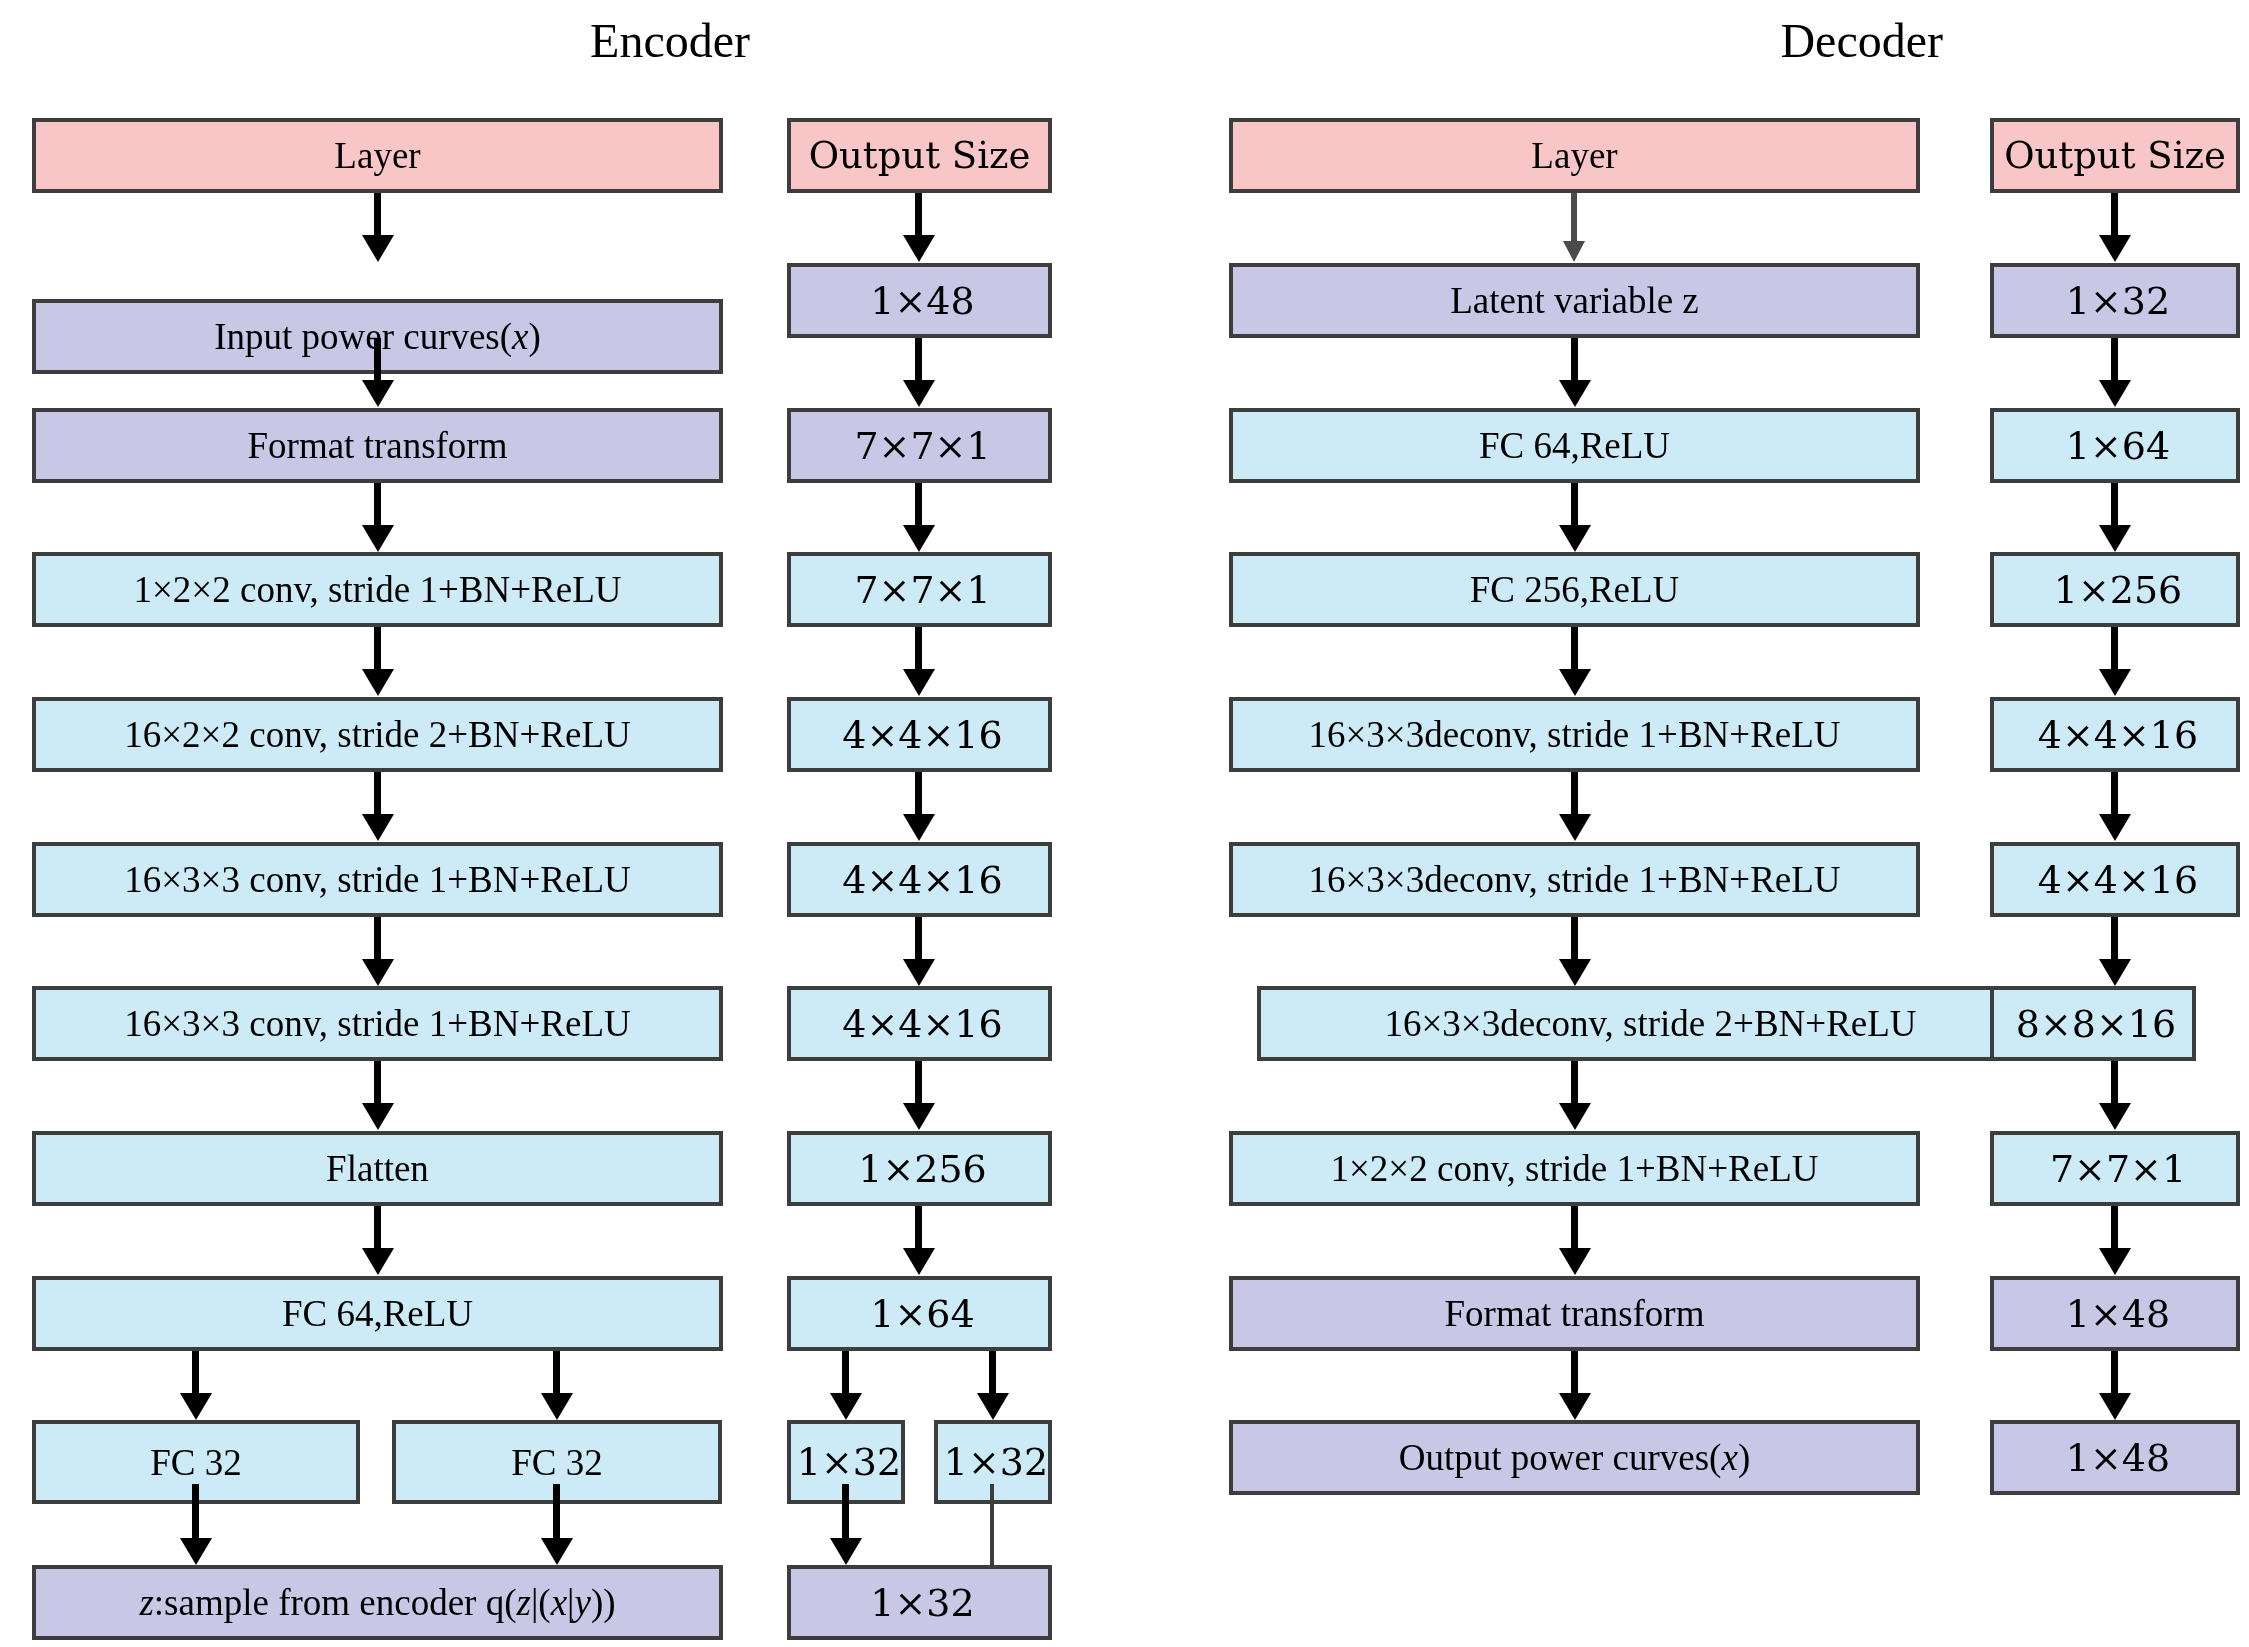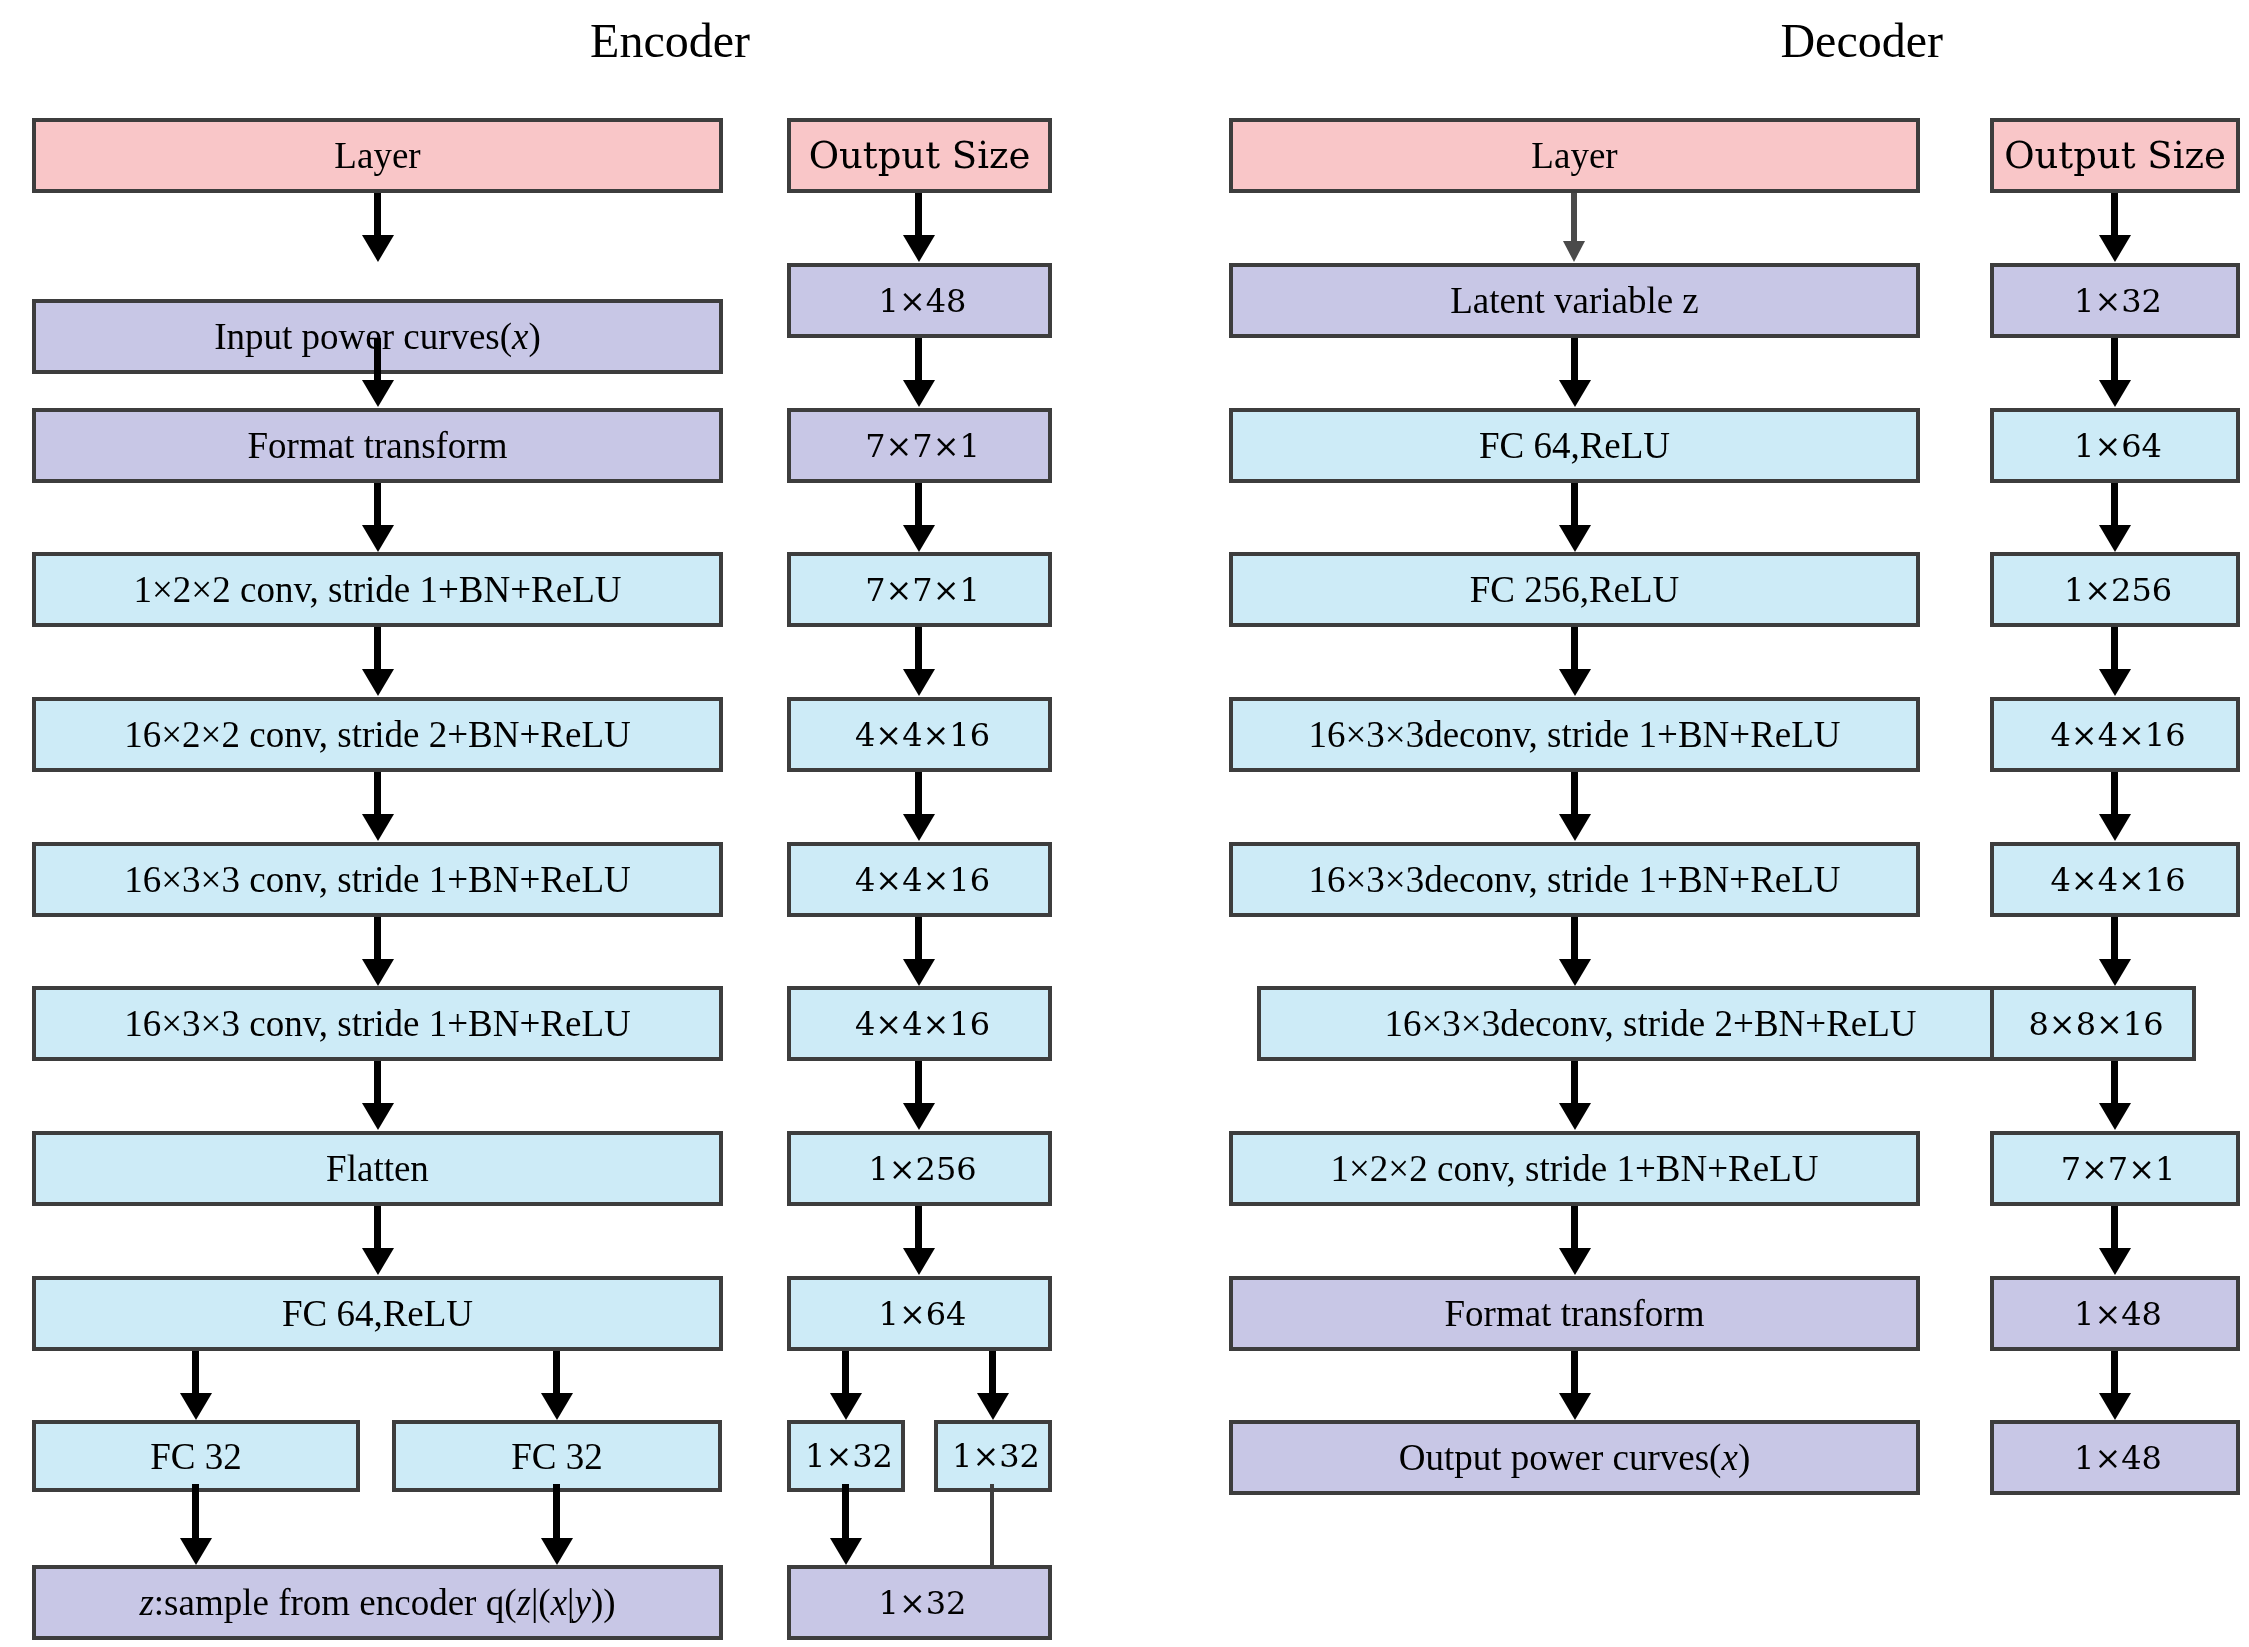--- a/index.html
+++ b/index.html
@@ -6,23 +6,23 @@
   .canvas{position:relative;width:2250px;height:1647px;background:#ffffff;
           font-family:"Liberation Serif",serif;color:#000;}
   .title{position:absolute;width:416px;text-align:right;font-size:48px;line-height:58px;}
   .box{position:absolute;box-sizing:border-box;height:75px;
        border:4px solid var(--border,#3d3d3d);
        display:flex;align-items:center;justify-content:center;
        text-align:center;font-size:37px;line-height:1;white-space:nowrap;}
   .hd{background:var(--header-fill,#f9c6c8);}
   .lav{background:var(--io-fill,#c8c7e6);}
   .blue{background:var(--hidden-fill,#cdebf7);}
-  .num{font-family:"DejaVu Serif",serif;font-size:32px;padding-left:6px;}
+  .num{font-family:"DejaVu Serif",serif;font-size:38px;padding-left:6px;}
   .hdout{font-family:"DejaVu Serif",serif;font-size:37px;}
-  .short{height:72px;}
+  .short{height:84px;}
   .it{font-style:italic;}
   .arrow{position:absolute;width:7.2px;background:var(--arrow,#000000);}
   .arrow::after{content:"";position:absolute;top:100%;left:50%;transform:translateX(-50%);
       border-style:solid;border-color:transparent;
       border-width:27px 16px 0 16px;border-top-color:var(--arrow,#000000);}
   .arrow.gray{width:5.6px;background:var(--arrow-gray,#4a4a4a);}
   .arrow.gray::after{border-width:21.6px 11.2px 0 11.2px;border-top-color:var(--arrow-gray,#4a4a4a);}
   .line{position:absolute;width:4px;background:var(--border,#3d3d3d);}
 </style>
 </head>

